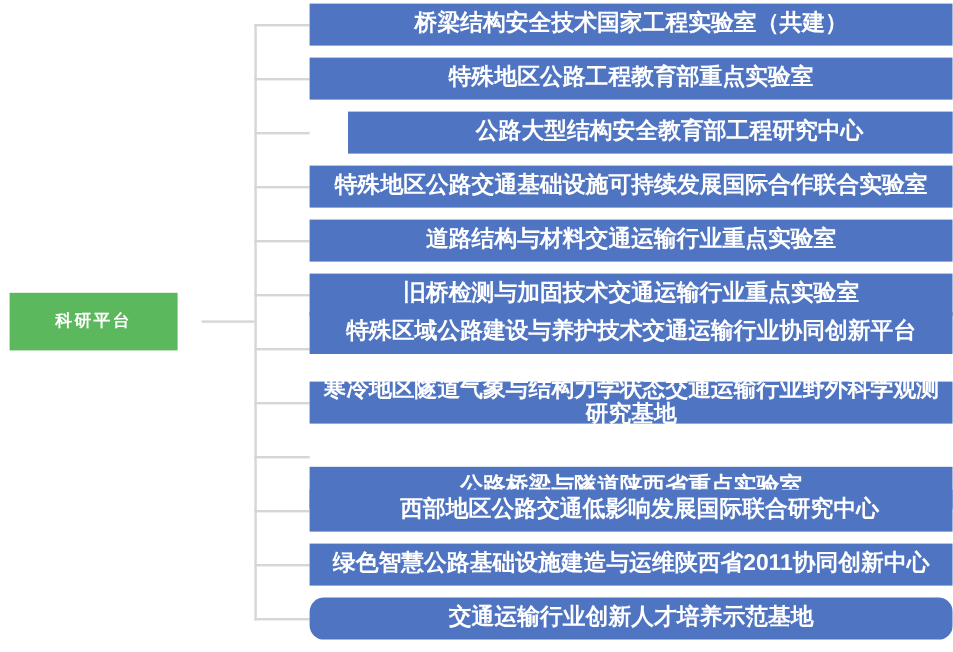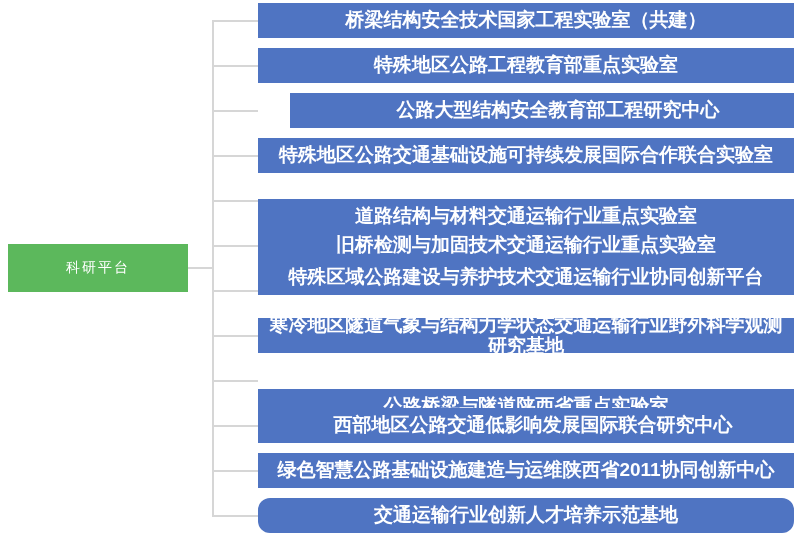--- a/index.html
+++ b/index.html
@@ -11,29 +11,29 @@
     font-family: "Liberation Sans", sans-serif;
     overflow: hidden;
     --root-color: #5CB85C;
     --bar-color: #4F74C2;
     --line-color: #D6D6D6;
   }
   .root-box {
     position: absolute;
     left: 8px;
     top: 244px;
-    width: 180px;
+    width: 140px;
     height: 48px;
     background: var(--root-color);
     color: #ffffff;
     display: flex;
     align-items: center;
     justify-content: center;
     font-size: 14px;
-    font-weight: normal;
+    font-weight: bold;
     letter-spacing: 2px;
   }
   .bar {
     position: absolute;
     left: 258px;
     width: 536px;
     height: 35px;
     background: var(--bar-color);
     color: #ffffff;
     display: flex;
@@ -101,21 +101,21 @@
       </div>
       <div class="bar" style="top: 48px;">
         <span>特殊地区公路工程教育部重点实验室</span>
       </div>
       <div class="bar" style="top: 93px; margin-left: 32px;">
         <span>公路大型结构安全教育部工程研究中心</span>
       </div>
       <div class="bar" style="top: 138px;">
         <span>特殊地区公路交通基础设施可持续发展国际合作联合实验室</span>
       </div>
-      <div class="bar" style="top: 199px;">
+      <div class="bar" style="top: 183px;">
         <span>道路结构与材料交通运输行业重点实验室</span>
       </div>
       <div class="bar" style="top: 228px;">
         <span>旧桥检测与加固技术交通运输行业重点实验室</span>
       </div>
       <div class="bar" style="top: 260px;">
         <span>特殊区域公路建设与养护技术交通运输行业协同创新平台</span>
       </div>
       <div class="bar" style="top: 318px;">
         <span>寒冷地区隧道气象与结构力学状态交通运输行业野外科学观测研究基地</span>

